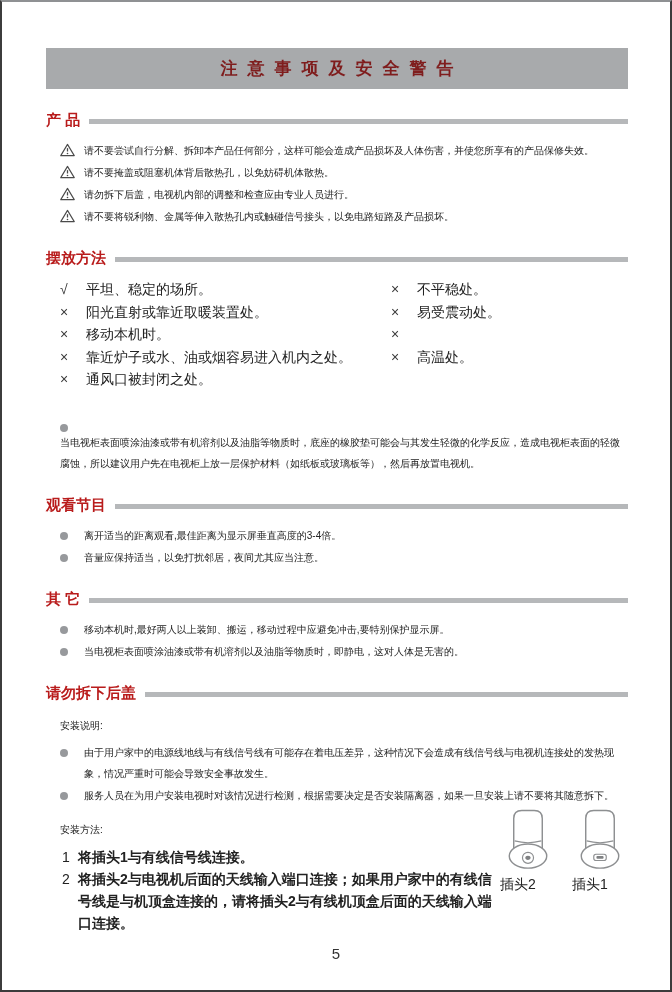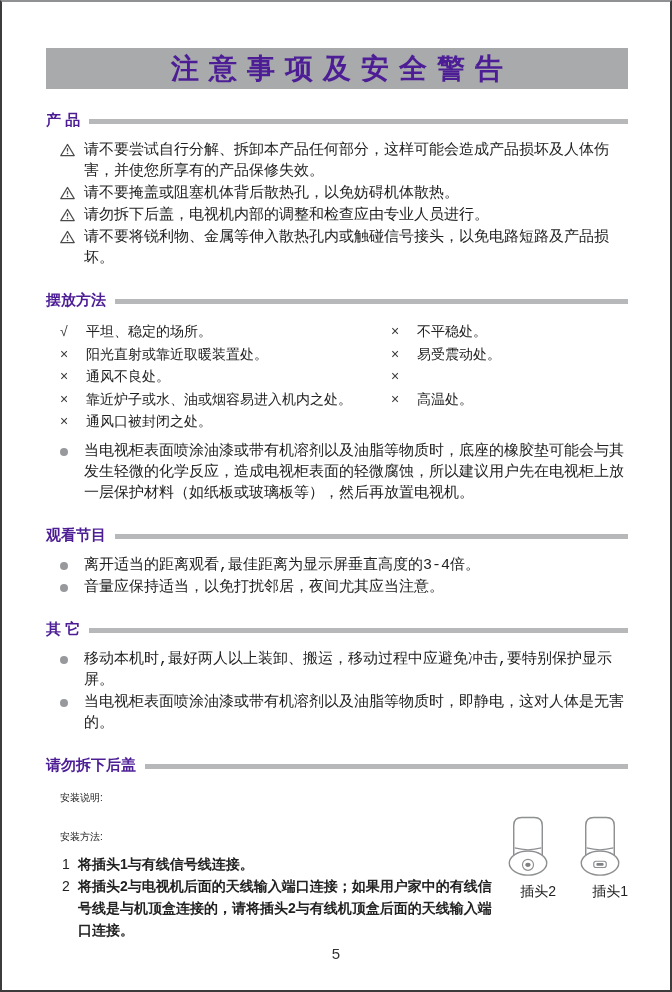--- a/index.html
+++ b/index.html
@@ -20,55 +20,54 @@
   }
   
   .banner {
     height: 41px;
     background: #a8aaac;
     display: flex;
     align-items: center;
     justify-content: center;
   }
   .banner span {
-    color: #4c1d95;
-    font-size: 28px;
+    color: #7f1d1d;
+    font-size: 17px;
     font-weight: bold;
     letter-spacing: 10px;
     text-indent: 10px;
   }
   
   .sec-head {
     display: flex;
     align-items: center;
     margin-top: 22px;
     margin-bottom: 10px;
   }
   .sec-head .sec-title {
     font-size: 15px;
     font-weight: bold;
-    color: #4c1d95;
+    color: #b91c1c;
     white-space: nowrap;
   }
   .sec-head .rule {
     flex: 1;
     height: 5px;
     background: #b6b8ba;
     margin-left: 9px;
     margin-top: 2px;
   }
   
   .row {
     display: flex;
     align-items: flex-start;
     padding-left: 14px;
-    font-size: 15px;
+    font-size: 10px;
     line-height: 21px;
     margin-bottom: 1px;
-    font-family: Liberation Mono, monospace;
   }
   .row .ico {
     width: 24px;
     flex: none;
     display: flex;
     justify-content: flex-start;
     padding-top: 3px;
   }
   .row .txt { flex: 1; color: #222; }
   .warn-svg { width: 15px; height: 14px; display: block; }
@@ -96,30 +95,30 @@
   .iso-right {
     flex: 1; display: flex; align-items: flex-start;
     justify-content: flex-end; gap: 16px; padding-top: 0px;
   }
   .step {
     display: flex; align-items: flex-start;
     padding-left: 16px; font-size: 14px; line-height: 22px;
   }
   .step .num { width: 16px; flex: none; }
   .step .stxt { flex: 1; font-weight: bold; }
-  .plug { text-align: right; }
+  .plug { text-align: left; }
   .plug svg { display: block; margin: 0 auto; }
   .plug .plabel { font-size: 14px; margin-top: 3px; }
   .page-num {
     position: absolute;
     bottom: 28px; left: 0; right: 0;
     text-align: center;
     font-size: 15px; color: #333;
   }
-  .mt10 { margin-top: 8px; }
+  .mt10 { margin-top: 26px; flex-direction: column; }
 </style>
 </head>
 <body>
 
 <div class="page">
 
   <div class="banner">
     <span>注意事项及安全警告</span>
   </div>
 
@@ -179,21 +178,21 @@
       <div class="p-item">
           <span class="mark">√</span>
           <span class="ptxt">平坦、稳定的场所。</span>
         </div>
       <div class="p-item">
           <span class="mark">×</span>
           <span class="ptxt">阳光直射或靠近取暖装置处。</span>
         </div>
       <div class="p-item">
           <span class="mark">×</span>
-          <span class="ptxt">通风不良处。</span>
+          <span class="ptxt">移动本机时。</span>
         </div>
       <div class="p-item">
           <span class="mark">×</span>
           <span class="ptxt">靠近炉子或水、油或烟容易进入机内之处。</span>
         </div>
       <div class="p-item">
           <span class="mark">×</span>
           <span class="ptxt">通风口被封闭之处。</span>
         </div>
     </div>
@@ -258,20 +257,34 @@
         </span>
       <span class="txt">当电视柜表面喷涂油漆或带有机溶剂以及油脂等物质时，即静电，这对人体是无害的。</span>
     </div>
   </div>
 
   <div class="sec-head">
     <span class="sec-title">请勿拆下后盖</span>
     <span class="rule"></span>
   </div>
   <div class="sub-label">安装说明:</div>
+  <div>
+    <div class="row">
+      <span class="ico">
+          <span class="bullet-dot"></span>
+        </span>
+      <span class="txt">由于用户家中的电源线地线与有线信号线有可能存在着电压差异，这种情况下会造成有线信号线与电视机连接处的发热现象，情况严重时可能会导致安全事故发生。</span>
+    </div>
+    <div class="row">
+      <span class="ico">
+          <span class="bullet-dot"></span>
+        </span>
+      <span class="txt">服务人员在为用户安装电视时对该情况进行检测，根据需要决定是否安装隔离器，如果一旦安装上请不要将其随意拆下。</span>
+    </div>
+  </div>
 
   <div class="iso-flex">
     <div class="iso-left">
       <div class="sub-label" style="padding-left:14px;">安装方法:</div>
       <div class="step">
         <span class="num">1</span>
         <span class="stxt">将插头1与有线信号线连接。</span>
       </div>
       <div class="step">
         <span class="num">2</span>

